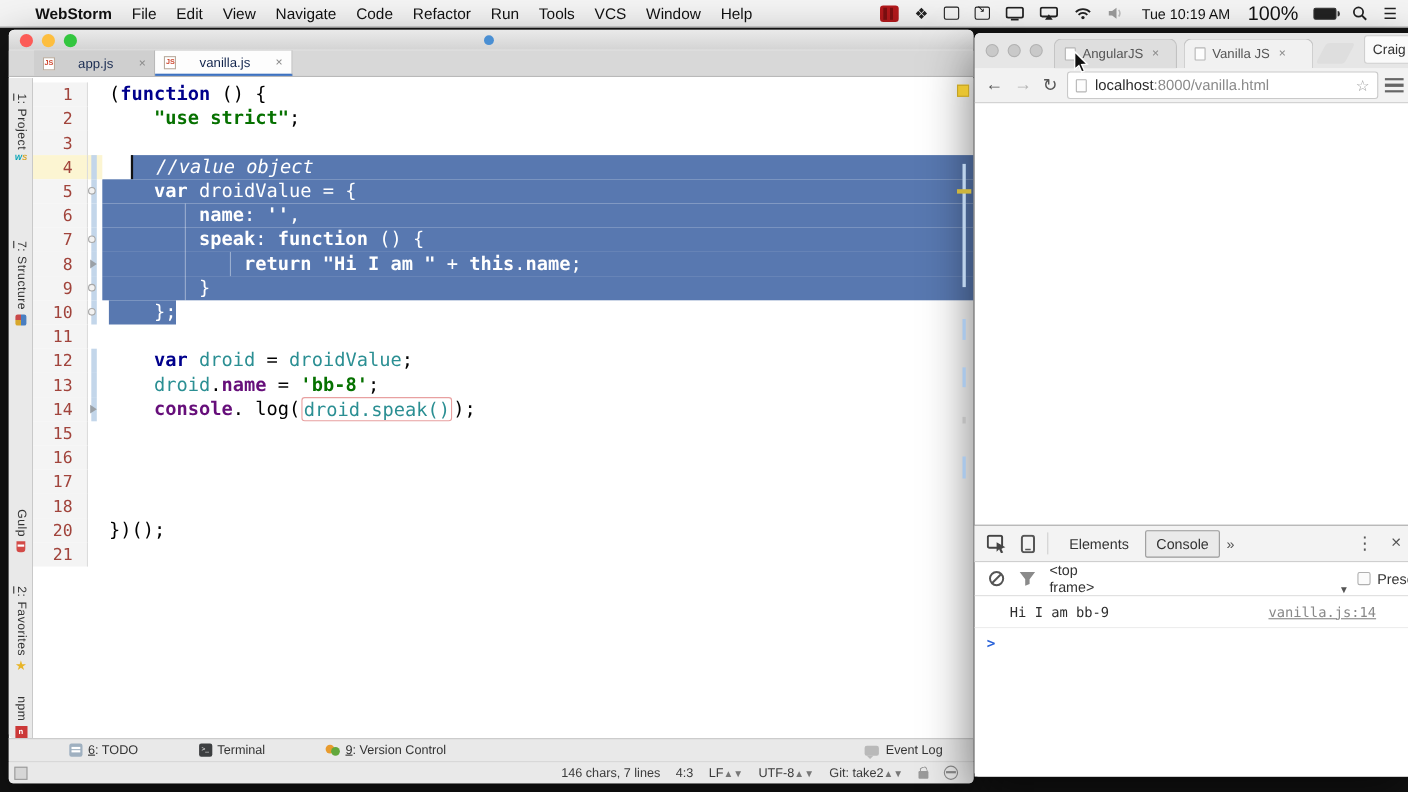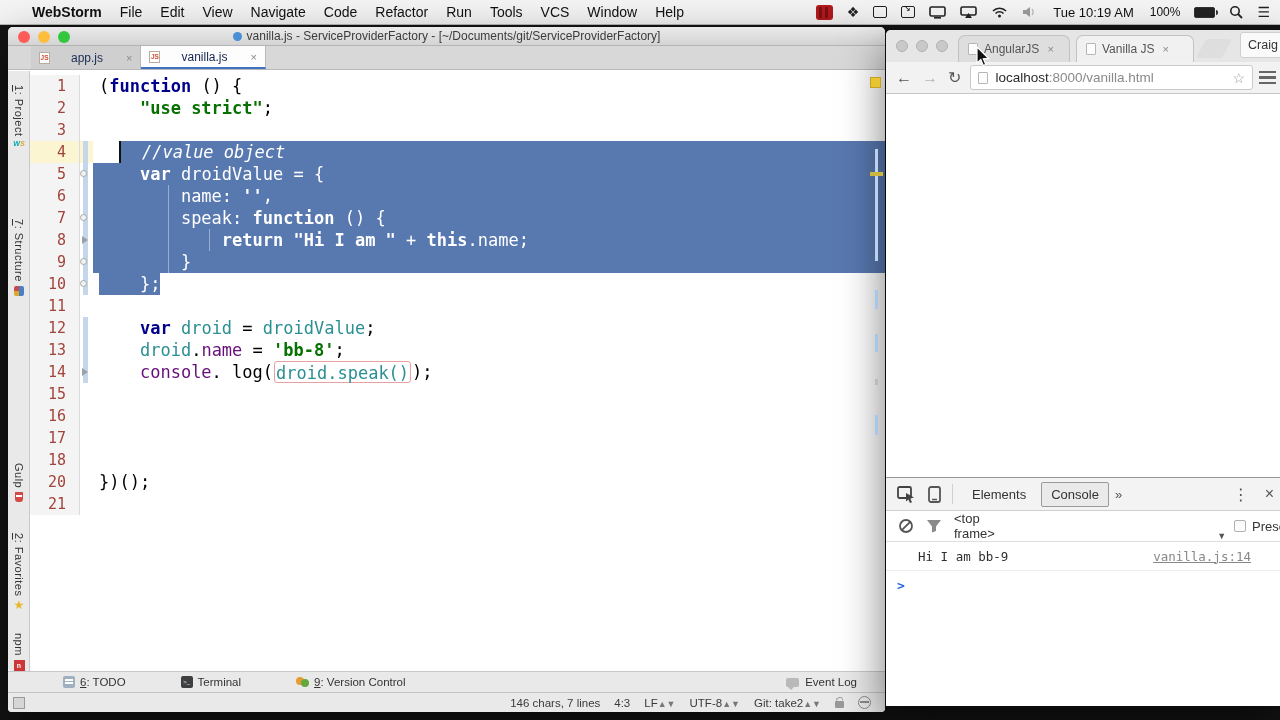--- a/index.html
+++ b/index.html
@@ -16,21 +16,21 @@
   #menubar .spacer { flex:1; }
   .tray { display:flex; align-items:center; gap:14px; margin-right:10px; }
   .tray .glyph { font-size:14px; color:#222; }
   .film-ic { width:17px; height:15px; background:#b3191c; border-radius:3px; position:relative; }
   .film-ic:before { content:""; position:absolute; left:3px; top:2px; right:3px; bottom:2px;
                     background:repeating-linear-gradient(90deg,#7e0f11 0 3px,#b3191c 3px 6px); }
   .win-ic { width:14px; height:12px; border:1.5px solid #222; border-radius:2px; }
   .shuf-ic { width:14px; height:12px; border:1.5px solid #222; border-radius:2px; position:relative; }
   .shuf-ic:before { content:"↘"; position:absolute; left:1px; top:-4px; font-size:9px; }
   .clock { font-size:13px; margin:0 2px; }
-  .battpct { font-size:12px; }
+  .battpct { font-size:18px; }
   .batt { width:21px; height:11px; border:1px solid #333; border-radius:2px; position:relative; background:#222; }
   .batt:after { content:""; position:absolute; right:-4px; top:2.5px; width:2.5px; height:5px; background:#333; border-radius:0 2px 2px 0; }
 
   
   .window { position:absolute; border-radius:5px; box-shadow:0 18px 45px rgba(0,0,0,.55); }
   .tl-dots { display:flex; gap:8px; position:absolute; left:10px; top:6px; }
   .dotb { width:12px; height:12px; border-radius:50%; }
 
   
   #ws { left:8px; top:27px; width:877px; height:685px; background:#fff; border-radius:5px 5px 4px 4px; }
@@ -78,21 +78,21 @@
                border-left:6px solid #9aa0a6; border-top:4px solid transparent; border-bottom:4px solid transparent; }
   .caretline .ln, .caretline .gut { background:#fcf5d2; }
   .codecell { flex:1 1 auto; padding-left:6px; display:flex; }
   .sel-full .codecell { background:#5878b0; }
   .presel { white-space:pre; }
   .selrest { flex:1; background:#5878b0; border-left:2px solid #111; white-space:pre; }
   .seltext { background:#5878b0; white-space:pre; }
   .sel-full .sg, .selrest .sg, .seltext .sg { color:#fff !important; }
   .sg-p { color:#000; } .sg-kw { color:#00008c; font-weight:bold; }
   .sg-str { color:#067100; font-weight:bold; } .sg-cmt { color:#8a8a8a; font-style:italic; }
-  .sg-fld { color:#660e7a; font-weight:normal; } .sg-var { color:#2b8f93; }
+  .sg-fld { color:#660e7a; font-weight:bold; } .sg-var { color:#2b8f93; }
   .sg-box { color:#2b8f93; border:1px solid #e8a0a0; border-radius:3px; padding:0 1px; margin:0 1px; }
   .ig { position:absolute; width:1px; background:rgba(255,255,255,.4); z-index:3; }
 
   
   #estripe { position:absolute; right:0; top:0; bottom:0; width:17px; z-index:4; }
   .mk { position:absolute; }
 
   
   #ws-bottom { position:absolute; left:0; right:0; bottom:20px; height:21px; background:#e9e9e9;
                border-top:1px solid #c9c9c9; display:flex; align-items:center; font-size:11.5px; color:#333; }
@@ -214,21 +214,21 @@
   </div>
 </div>
 
 <div id="ws" class="window">
   <div id="ws-title">
     <div class="tl-dots">
       <span class="dotb" style="background:#fc5b57"></span>
       <span class="dotb" style="background:#fdbe3f"></span>
       <span class="dotb" style="background:#33c63f"></span>
     </div>
-    <span class="ftitle-ic"></span><span>vanilla.js - ServiceProviderFactory - [~/Documents/git/ServiceProviderFactory]</span>
+    <span class="ftitle-ic"></span>
   </div>
   <div id="ws-tabbar">
       <span class="ed-tab">
         <span class="js-ic">JS</span>
         <span>app.js</span>
         <span class="tab-x">×</span>
       </span>
       <span class="ed-tab active">
         <span class="js-ic">JS</span>
         <span>vanilla.js</span>

